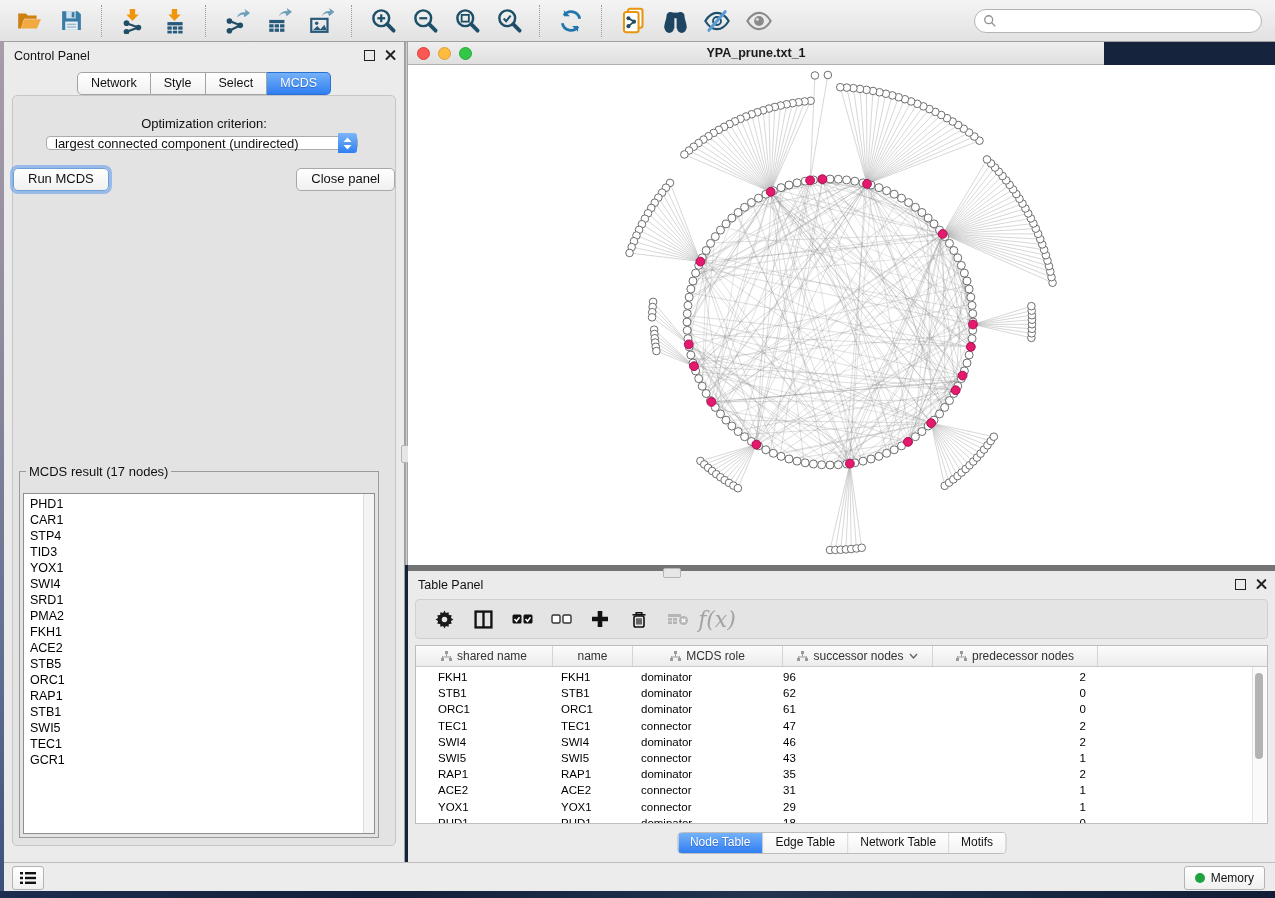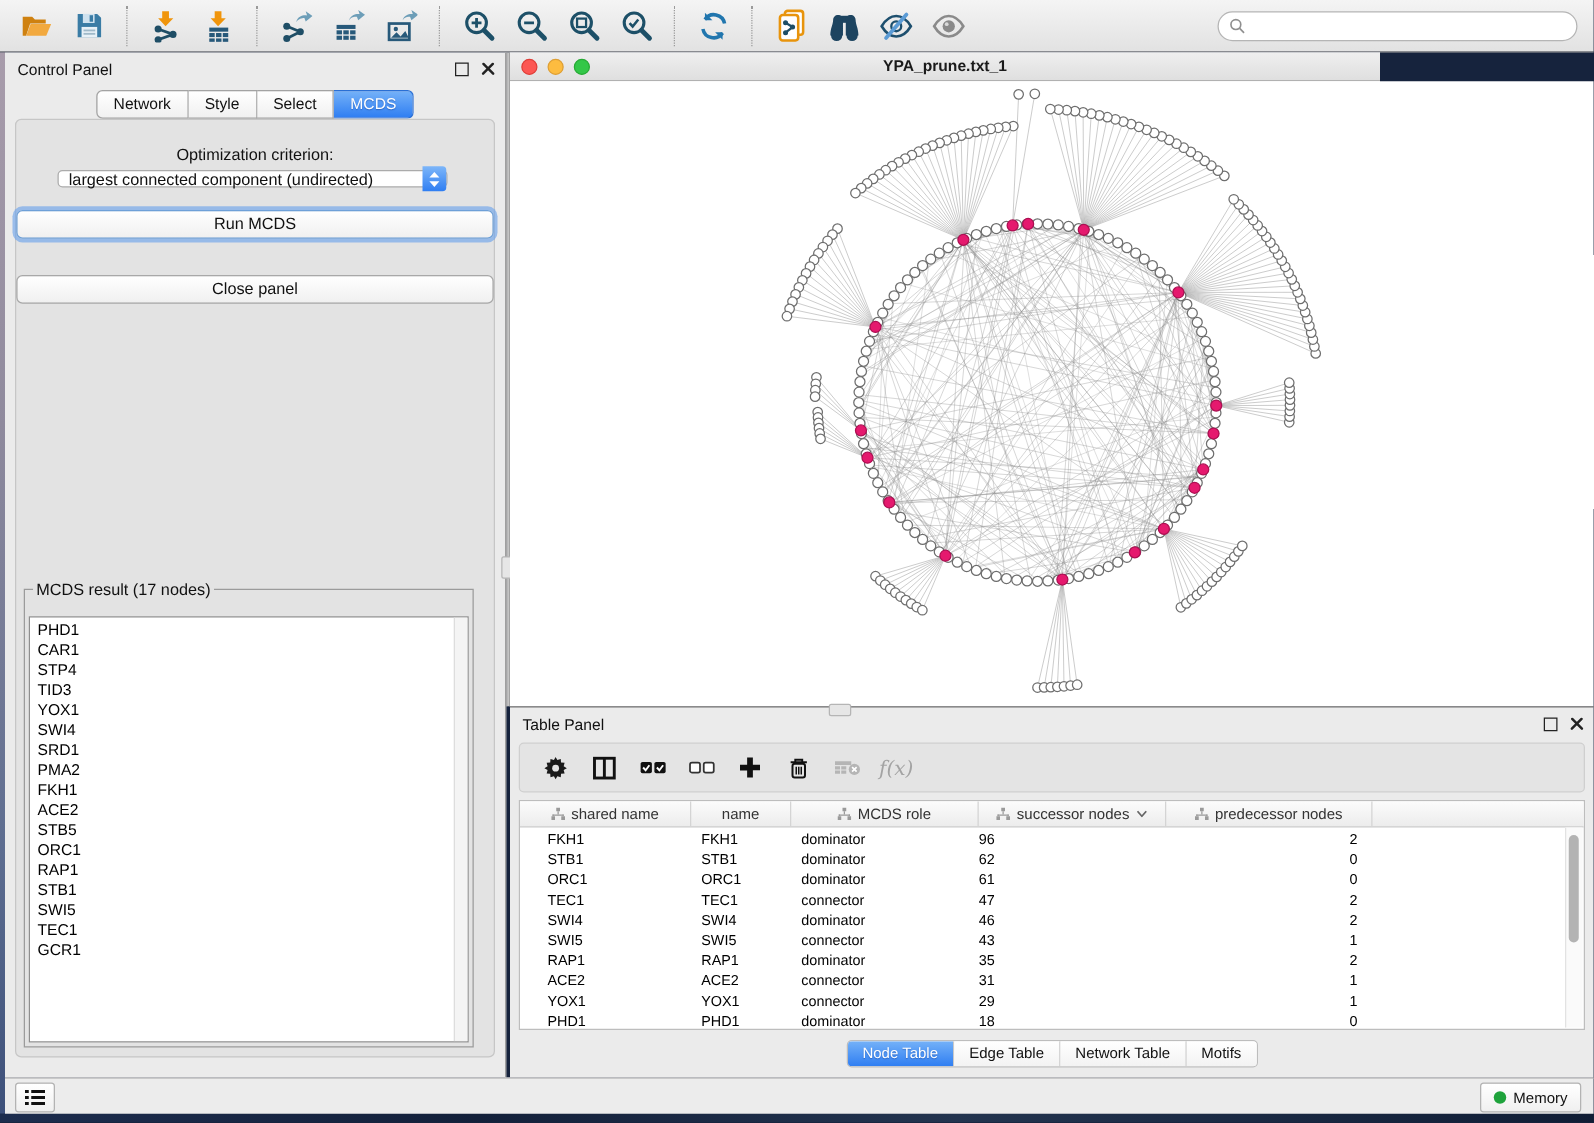--- a/index.html
+++ b/index.html
@@ -62,21 +62,21 @@
     border:1px solid #ababab;border-radius:4px;box-sizing:border-box;
     font-size:13px;display:flex;align-items:center;
   }
   #opt-select .sel-text{padding-left:8px;flex:1;color:#111;}
   #opt-select .stepper{
     width:19px;height:20px;border-radius:0 3px 3px 0;
     background:linear-gradient(#7db6f9,#2f7ef2);
     display:flex;flex-direction:column;align-items:center;justify-content:center;gap:1px;
   }
   .stepper svg{display:block;}
-  .btn-row{position:absolute;left:0;top:72px;width:100%;display:flex;justify-content:flex-end;gap:29px;flex-direction:column;}
+  .btn-row{position:absolute;left:0;top:72px;width:100%;display:flex;justify-content:space-between;gap:6px;}
   .mac-btn{
     font-size:13px;color:#111;background:linear-gradient(#ffffff,#f0f0f0);
     border:1px solid #a8a8a8;border-radius:5px;padding:3px 14px 4px;line-height:14px;
   }
   .mac-btn.focused{box-shadow:0 0 0 3px rgba(110,165,235,.65);border-color:#6ea0d8;}
   #mcds-fieldset{
     position:absolute;left:6px;right:16px;top:368px;bottom:7px;
     border:1px solid #9b9b9b;margin:0;padding:2px;
   }
   #mcds-fieldset legend{font-size:13px;color:#111;padding:0 3px;margin-left:4px;}
@@ -98,29 +98,29 @@
     background:linear-gradient(#efefef,#dfdfdf);border-bottom:1px solid #b1b1b1;box-sizing:border-box;
   }
   .tl{position:absolute;top:5px;width:13px;height:13px;border-radius:50%;box-sizing:border-box;}
   #tl-red{left:9px;background:#fc5753;border:1px solid #df3e38;}
   #tl-yellow{left:30px;background:#fdbc40;border:1px solid #de9f34;}
   #tl-green{left:51px;background:#33c748;border:1px solid #27aa35;}
   #nw-title{position:absolute;left:0;top:4px;width:100%;text-align:center;font-size:12.5px;font-weight:700;color:#1a1a1a;}
   #nw-canvas{position:absolute;left:0;top:23px;width:867px;height:500px;background:#fff;}
   #graph-svg{position:absolute;left:0;top:0;}
   
-  #table-panel{position:absolute;left:408px;top:565px;width:867px;height:297px;background:#ebebeb;border-top:1px solid #737373;box-sizing:border-box;}
+  #table-panel{position:absolute;left:408px;top:565px;width:867px;height:297px;background:#ebebeb;border-top:6px solid #737373;box-sizing:border-box;}
   #h-knob{position:absolute;left:255px;top:-3px;width:16px;height:8px;background:#e6e6e6;border:1px solid #b5b5b5;border-radius:2px;}
   #tp-toolbar{
     position:absolute;left:7px;right:7px;top:28px;height:40px;
     background:#e4e4e4;border:1px solid #cfcfcf;border-radius:4px;
     display:flex;align-items:center;gap:15px;padding-left:16px;box-sizing:border-box;
   }
   .tpbtn{display:flex;align-items:center;justify-content:center;width:24px;height:24px;}
-  .fx{font-family:"DejaVu Serif","Liberation Serif",serif;font-style:italic;font-size:16px;color:#a3a3a3;}
+  .fx{font-family:"DejaVu Serif","Liberation Serif",serif;font-style:italic;font-size:22px;color:#a3a3a3;}
   #tp-tablewrap{
     position:absolute;left:7px;right:7px;top:74px;bottom:38px;background:#fff;
     border:1px solid #bdbdbd;overflow:hidden;
   }
   #thead{display:flex;height:20px;background:linear-gradient(#fcfcfc,#ececec);border-bottom:1px solid #c9c9c9;}
   .hcell{display:flex;align-items:center;justify-content:center;gap:5px;font-size:12px;color:#333;border-right:1px solid #d4d4d4;box-sizing:border-box;}
   .hfill{flex:1;border-right:none;}
   .c0{width:137px;} .c1{width:80px;} .c2{width:150px;} .c3{width:150px;} .c4{width:165px;} .cfill{flex:1;}
   .trow{display:flex;height:16.2px;align-items:center;}
   .tcell{font-size:11.5px;color:#000;box-sizing:border-box;}

